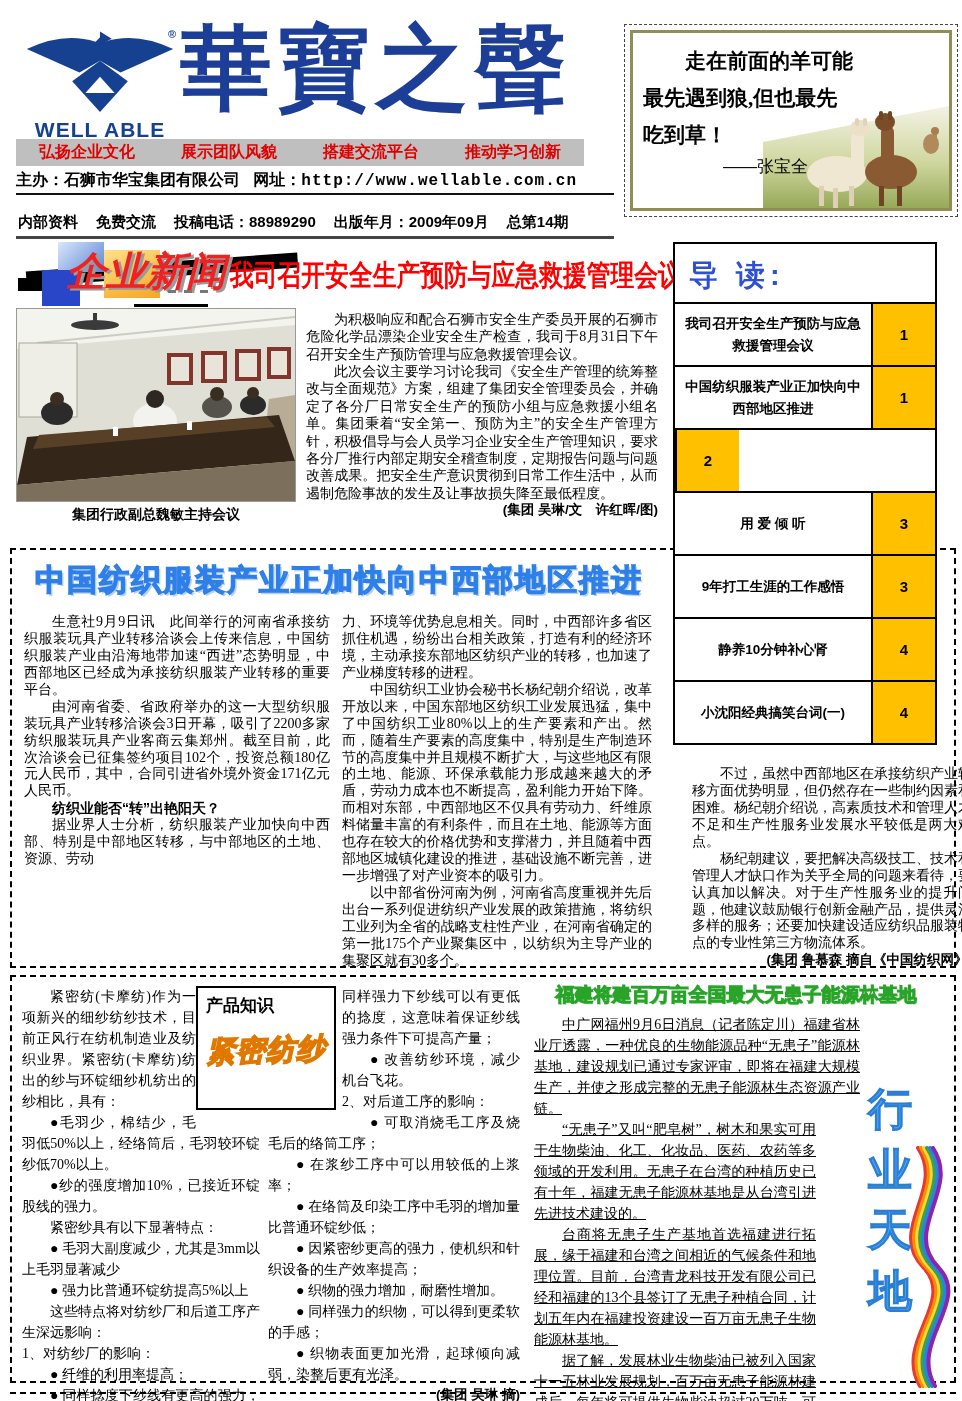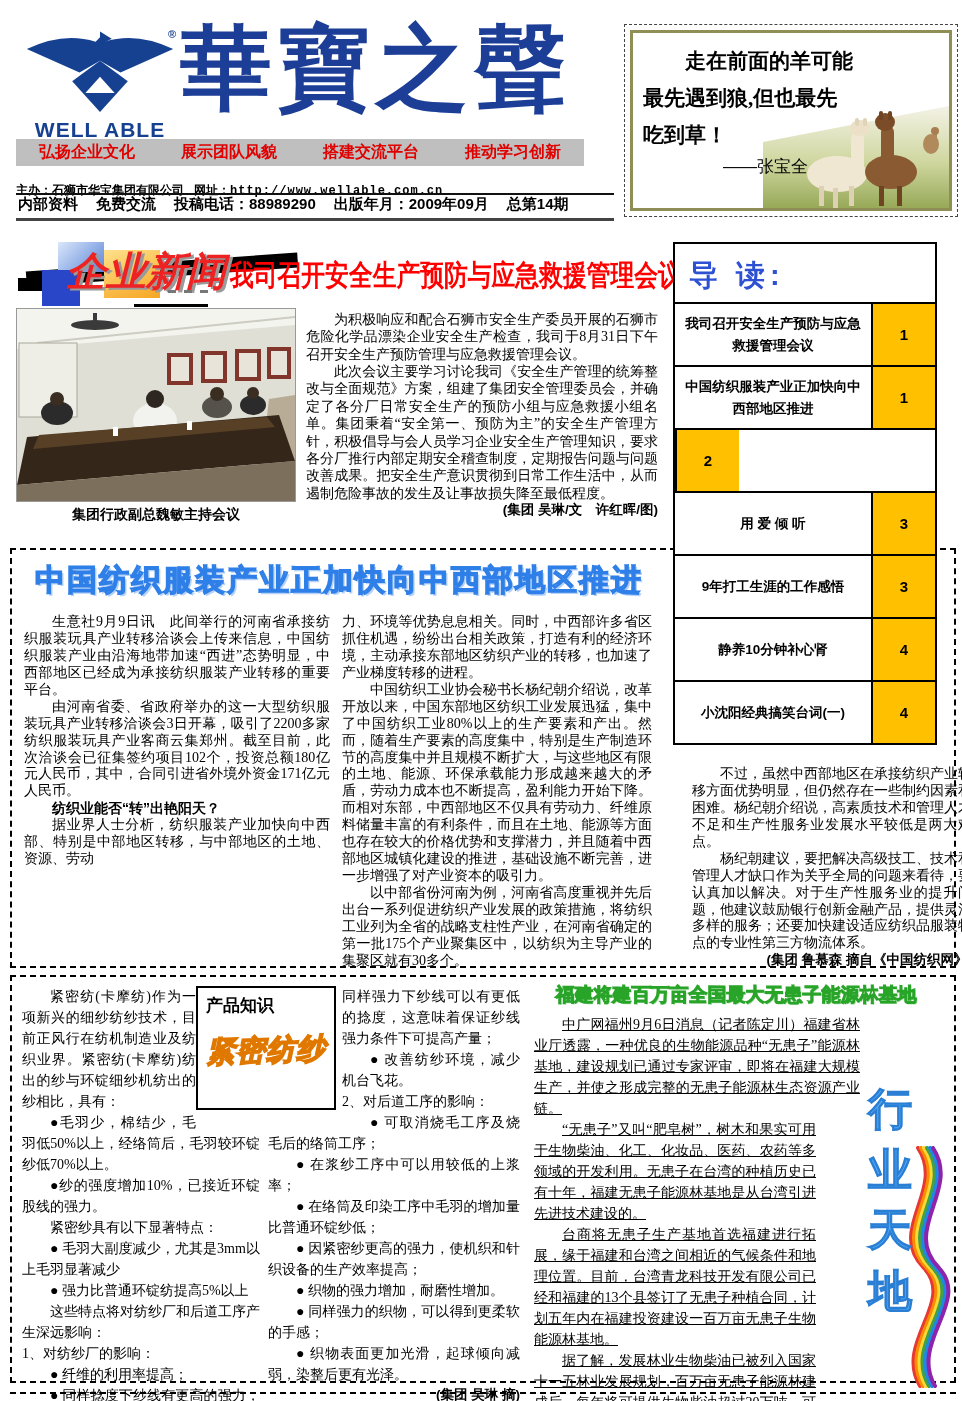--- a/index.html
+++ b/index.html
@@ -8,24 +8,24 @@
 
   
   .logo { position:absolute; left:24px; top:30px; width:152px; text-align:center; }
   .logo-text { color:#164191; font-weight:bold; font-size:21px; letter-spacing:1px; margin-top:2px; }
   .reg-mark { position:absolute; left:168px; top:28px; color:#164191; font-size:11px; font-weight:bold; }
   .masthead-title { position:absolute; left:180px; top:14px; width:445px; font-family:"Liberation Serif", serif;
       font-weight:bold; font-size:92px; line-height:1.2; color:#1c3e96; letter-spacing:6px; white-space:nowrap; }
   .slogan-bar { position:absolute; left:16px; top:139px; width:568px; height:27px; background:#bfbfbf;
       display:flex; align-items:center; justify-content:space-around; }
   .slogan-bar span { color:#e00000; font-weight:bold; font-size:16px; font-family:"Liberation Serif", serif; }
-  .publisher-line { position:absolute; left:16px; top:170px; width:598px; font-weight:bold; font-size:12px; color:#000;margin-top:12px; }
+  .publisher-line { position:absolute; left:16px; top:170px; width:598px; font-weight:bold; font-size:16px; color:#000; }
   .publisher-line .url { font-family:"Liberation Mono", monospace; letter-spacing:1px; }
   .info-line { position:absolute; left:16px; top:193px; width:598px; border-top:2px solid #111; border-bottom:3px solid #444;
-      padding:0 2px 4px 2px; display:flex; gap:18px; font-weight:bold; font-size:15px; }
+      padding:18px 2px 4px 2px; display:flex; gap:18px; font-weight:bold; font-size:15px; }
 
   
   .quote-outer { position:absolute; left:624px; top:24px; width:334px; height:193px; border:1px dashed #444; padding:5px; }
   .quote-inner { position:relative; width:100%; height:100%; border:3px solid #8f8f55; overflow:hidden; background:#fff; }
   .quote-text { position:relative; z-index:2; font-family:"Liberation Serif", serif; font-weight:bold;
       font-size:21px; line-height:1.75; padding:10px 10px 0 10px; }
   .quote-text .l1 { text-indent:2em; }
   .quote-attrib { position:relative; z-index:2; font-size:17px; padding-left:90px; margin-top:2px; }
   .alpaca-art { position:absolute; right:0; bottom:0; z-index:1; }
 

